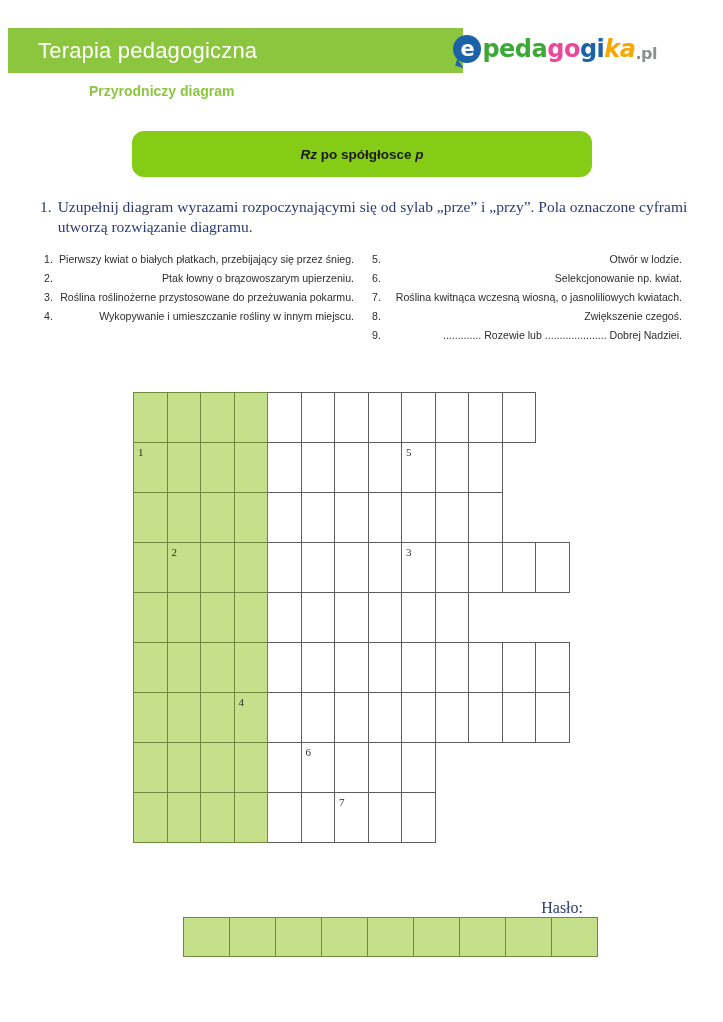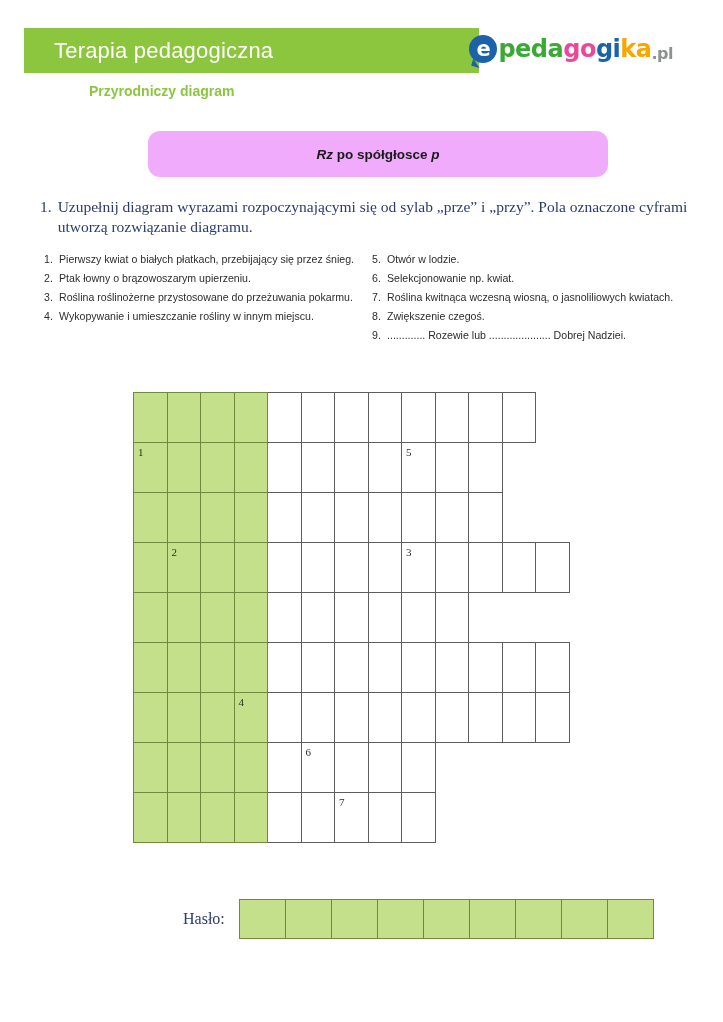--- a/index.html
+++ b/index.html
@@ -9,21 +9,21 @@
     height: 1022px;
     background: #ffffff;
     font-family: "Liberation Sans", sans-serif;
     position: relative;
     overflow: hidden;
   }
 
   
   .header {
     position: absolute;
-    top: 28px; left: 16px;
+    top: 28px; left: 0;
     width: 685px;
     height: 45px;
   }
   .header-banner {
     position: absolute;
     left: 8px; top: 0;
     width: 455px;
     height: 45px;
     background: #8cc63e;
   }
@@ -72,40 +72,40 @@
     position: absolute;
     left: 3px; bottom: -4px;
     width: 0; height: 0;
     border-left: 9px solid #1b62a8;
     border-top: 7px solid transparent;
     transform: rotate(18deg);
   }
   .lg { color: #3aa935; }
   .lr { color: #ec4899; }
   .lb { color: #1b62a8; text-align: center; }
-  .ly { color: #f6a800; }
+  .ly { color: #f6a800; font-style: italic; }
   .lpl { color: #8e9191; font-size: 16px; font-weight: bold; align-self: flex-end; padding-bottom: 3px; }
 
   
   .subtitle {
     position: absolute;
     left: 42px; top: 83px;
     color: #8cc63e;
     font-size: 14px;
     font-weight: bold;
     font-family: "Liberation Sans", sans-serif;
     padding-left: 47px;
   }
 
   
   .topic-pill {
     position: absolute;
-    left: 148px; top: 131px;
+    left: 132px; top: 131px;
     width: 460px; height: 46px;
-    background: #f0abfc;
+    background: #84cc16;
     border-radius: 12px;
     display: flex;
     align-items: center;
     justify-content: center;
   }
   .topic-text {
     font-size: 13.5px;
     font-weight: bold;
     color: #1a1a1a;
     font-family: "Liberation Sans", sans-serif;
@@ -137,21 +137,21 @@
   .clue-col { width: 310px; }
   .clue {
     display: flex;
     font-size: 10.6px;
     color: #2d2d2d;
     line-height: 1.42;
     margin-bottom: 4px;
     font-family: "Liberation Sans", sans-serif;
   }
   .clue-num { width: 15px; flex: none; }
-  .clue-text { flex: 1; }
+  .clue-text { flex: 1; text-align: right; }
 
   
   .grid {
     position: absolute;
     left: 133px; top: 392px;
   }
   .grid-row { display: flex; }
   .cell {
     width: 34.5px;
     height: 51px;
@@ -172,21 +172,22 @@
     font-size: 11px;
     color: #2d2d2d;
     font-family: "Liberation Serif", serif;
   }
 
   
   .haslo {
     position: absolute;
     left: 183px; top: 899px;
     display: flex;
-    align-items: center;
+    align-items: flex-end;
+    flex-direction: column;
   }
   .haslo-label {
     color: #2b3a73;
     font-family: "Liberation Serif", serif;
     font-size: 16px;
     margin-right: 14px;
   }
   .haslo-row { display: flex; }
   .haslo-cell {
     width: 47px;

